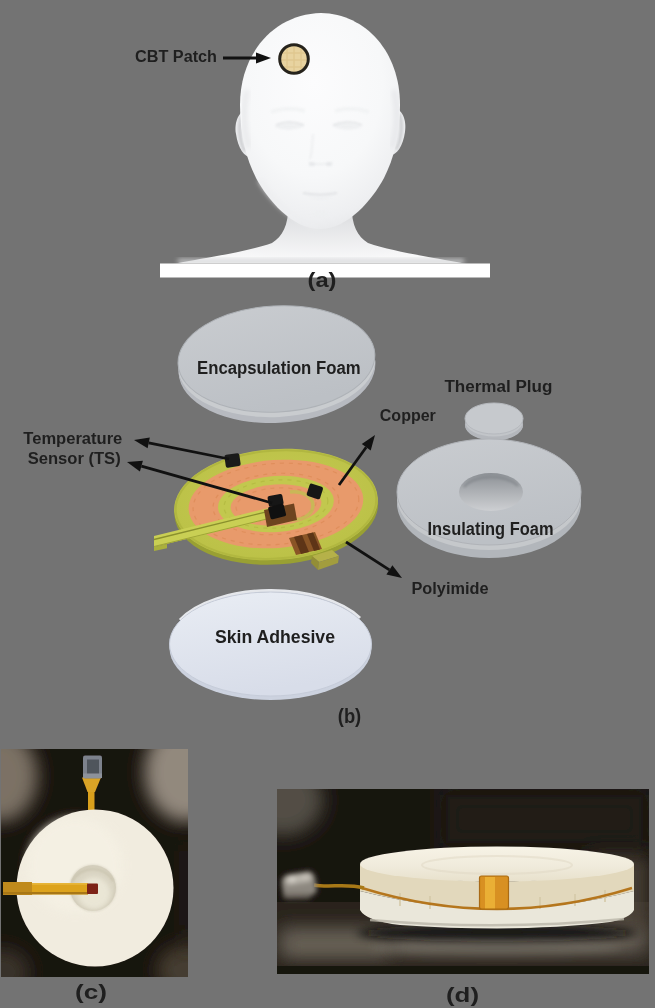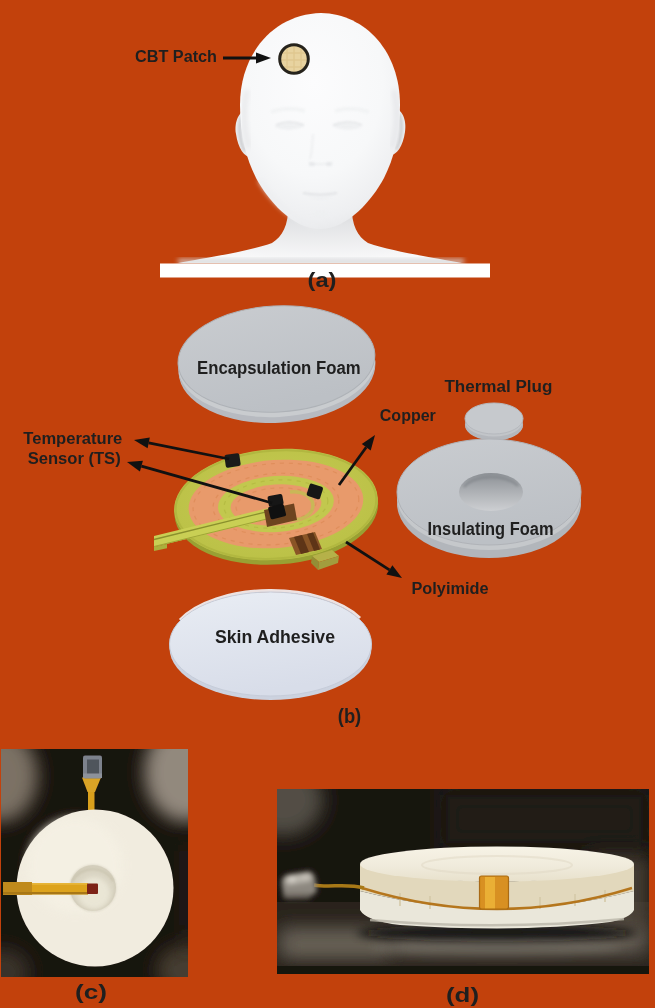--- a/index.html
+++ b/index.html
@@ -1,16 +1,16 @@
 <!DOCTYPE html>
 <html><head>
 <meta charset="utf-8">
 <style>
   html,body{margin:0;padding:0;background:#ffffff;}
-  #page{position:relative;width:655px;height:1008px;background:#c2410c;overflow:hidden;}
+  #page{position:relative;width:655px;height:1008px;background:#737373;overflow:hidden;}
   text{font-family:"Liberation Sans",sans-serif;font-weight:bold;fill:#1f1f1f;}
 </style>
 </head>
 <body>
 <div id="page">
 <svg width="655" height="1008" viewBox="0 0 655 1008" xmlns="http://www.w3.org/2000/svg">
 <defs>
   <radialGradient id="gHead" cx="46%" cy="32%" r="72%">
     <stop offset="0%" stop-color="#fcfcfd"></stop>
     <stop offset="60%" stop-color="#f7f8f9"></stop>

